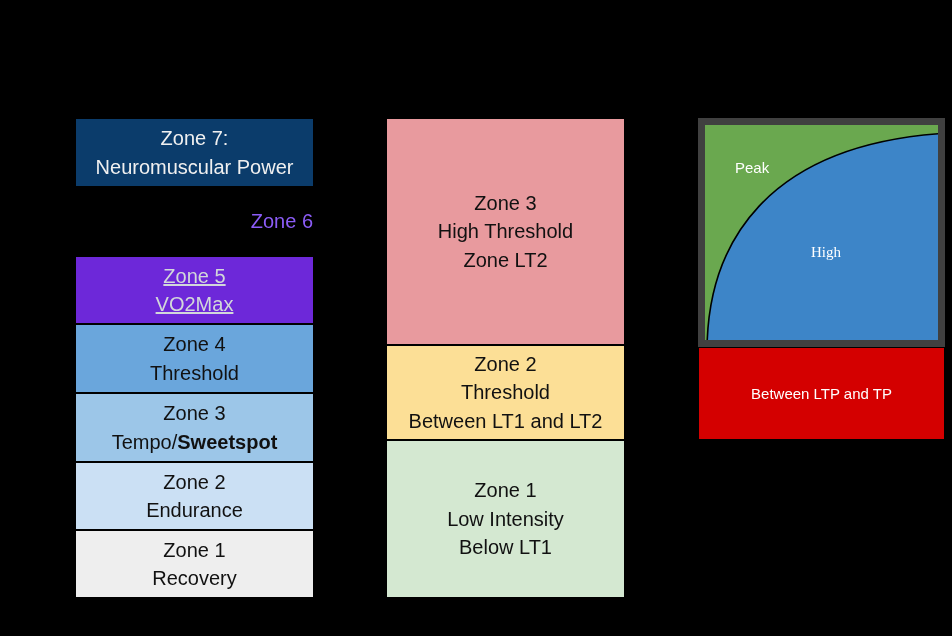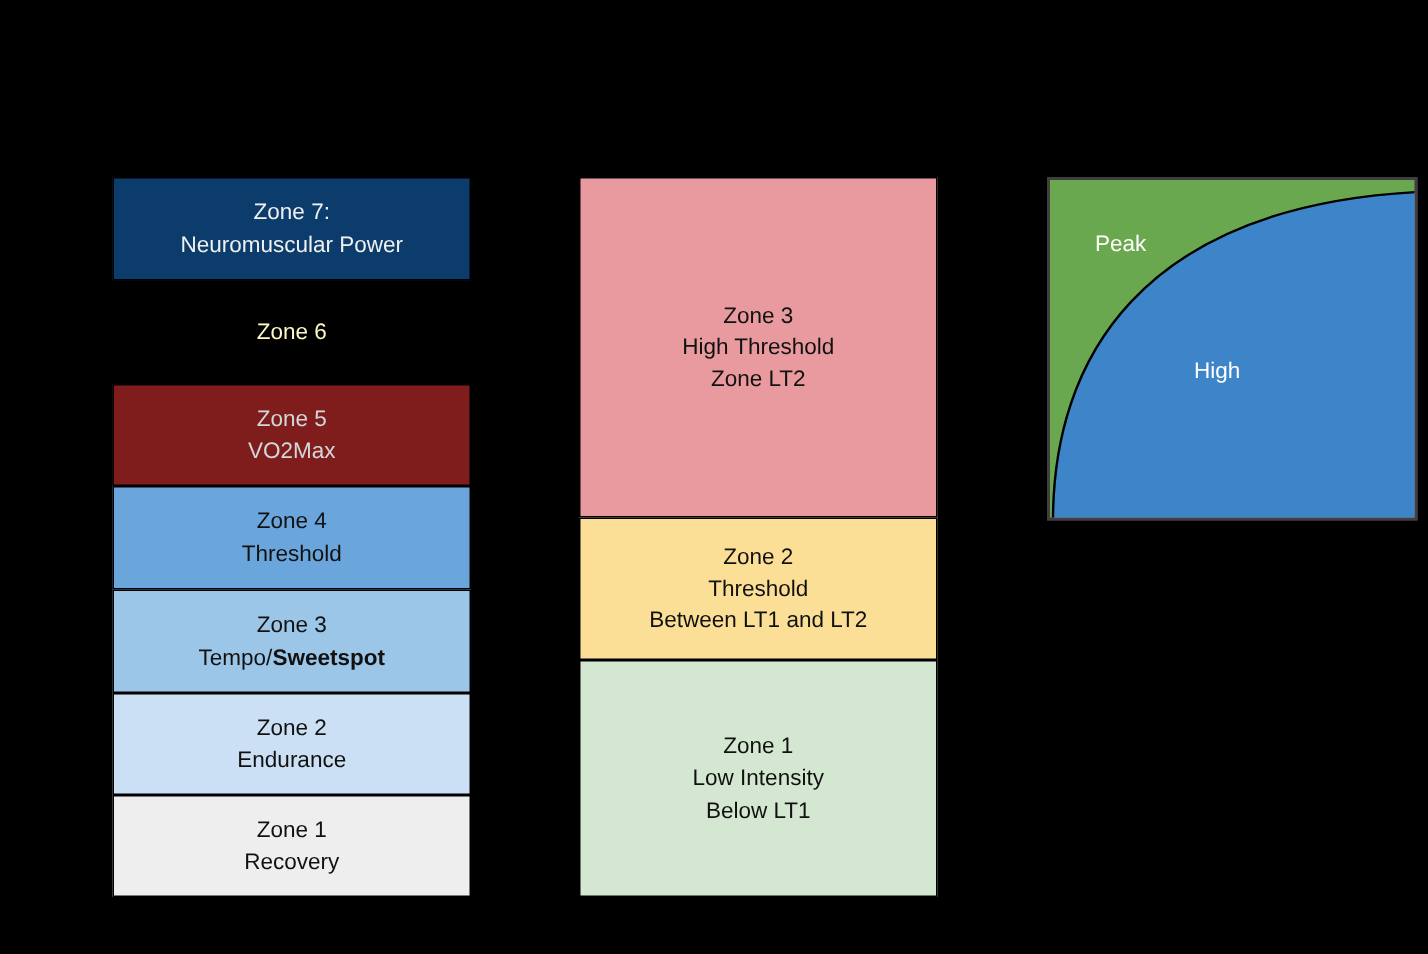--- a/index.html
+++ b/index.html
@@ -34,59 +34,59 @@
     position: absolute;
     box-sizing: border-box;
     left: 0;
     right: 0;
     display: flex;
     flex-direction: column;
     align-items: center;
     justify-content: center;
     text-align: center;
     border: 1px solid #000000;
-    font-size: 15px;
+    font-size: 20px;
     line-height: 1.42;
     color: #111111;
     overflow: hidden;
   }
 
   .band .line {
     display: block;
     white-space: nowrap;
   }
 
   .band .line b {
     font-weight: bold;
     text-align: right;
   }
 
   
   #col-zone7  { background: #0b3c6b; color: #f0f0f0; }
-  #col-zone6  { background: #10579c0; color: #fef9c3; }
-  #col-zone5  { background: #7f1d1d; color: #d2d7da; }
+  #col-zone6  { background: #10579c0; color: #8b5cf6; align-items: flex-end; }
+  #col-zone5  { background: #6d28d9; color: #d2d7da; text-decoration: underline; }
   #col-zone4  { background: #6aa6dc; color: #111111; }
   #col-zone3  { background: #9cc6e8; color: #111111; }
   #col-zone2  { background: #cbe0f4; color: #111111; }
   #col-zone1  { background: #eeeeee; color: #111111; }
 
   
   #mid-zone3 { background: #e89a9e; color: #111111; }
   #mid-zone2 { background: #fcdf96; color: #111111; }
   #mid-zone1 { background: #d4e8d1; color: #111111; }
 
   
   #curve-panel {
     position: absolute;
     left: 0;
     right: 0;
     overflow: hidden;
-    border: 2px solid #404040;
+    border: 7px solid #404040;
     box-sizing: border-box;
-    background: #701a75;
+    background: #be185d;
   }
   #curve-panel svg {
     position: absolute;
     top: 0;
     left: 0;
     display: block;
   }
   .curve-label {
     position: absolute;
     color: #ffffff;
@@ -162,19 +162,22 @@
 
   <div class="column" id="col-ltp" style="left:698px; top:118px; width:247px; height:480px;">
 
     <div id="curve-panel" style="top:0px; height:229px;">
       <svg width="245" height="227" viewBox="0 0 245 227" preserveAspectRatio="none">
         <rect x="0" y="0" width="245" height="227" fill="#6aa84f"></rect>
         <path d="M 2,227 C 2,120 60,18 245,8 L 245,227 Z" fill="#3d85c8"></path>
         <path d="M 2,227 C 2,120 60,18 245,8" fill="none" stroke="#000000" stroke-width="1.6"></path>
       </svg>
       <span class="curve-label" style="left:30px; top:34px;">Peak</span>
-      <span class="curve-label" style="left:96px; top:119px;">High</span>
+      <span class="curve-label" style="left:106px; top:119px;font-family:Liberation Serif, serif;">High</span>
     </div>
 
+    <div class="band" id="right-ltp-tp" style="top:229px; height:93px; font-size:15px;">
+      <span class="line">Between LTP and TP</span>
+    </div>
 
   </div>
 
 </div>
 
 </body></html>

